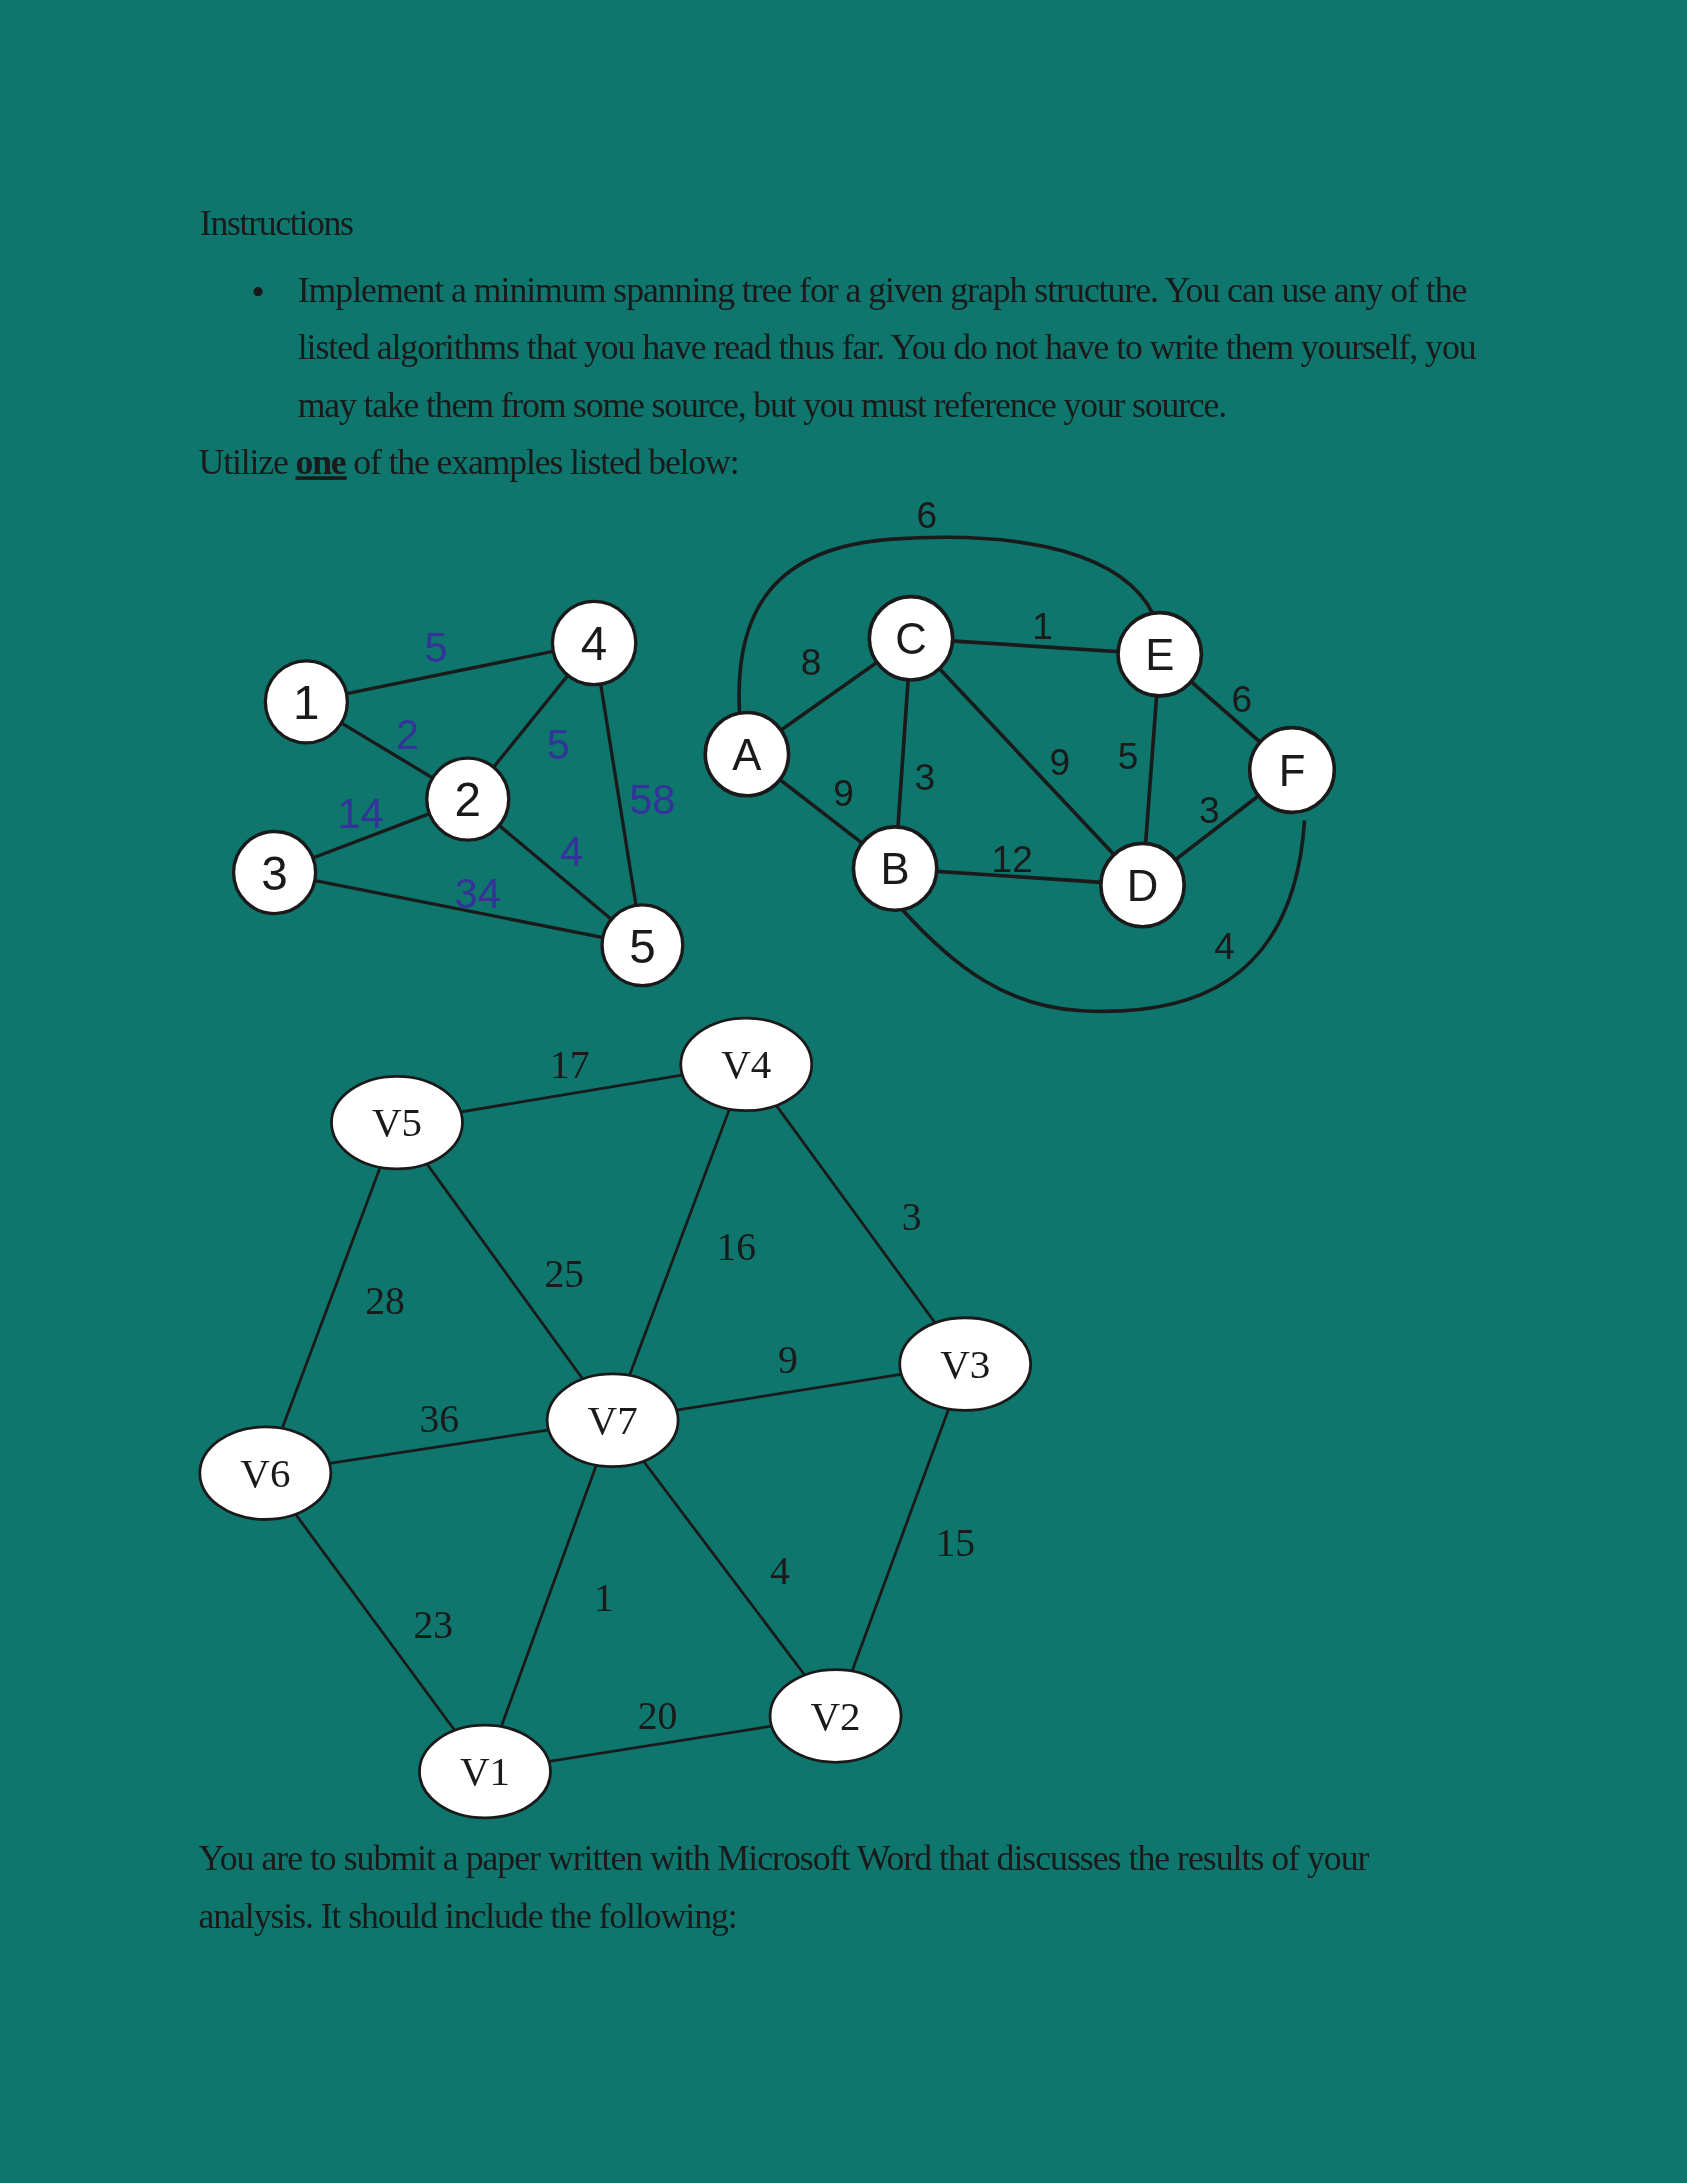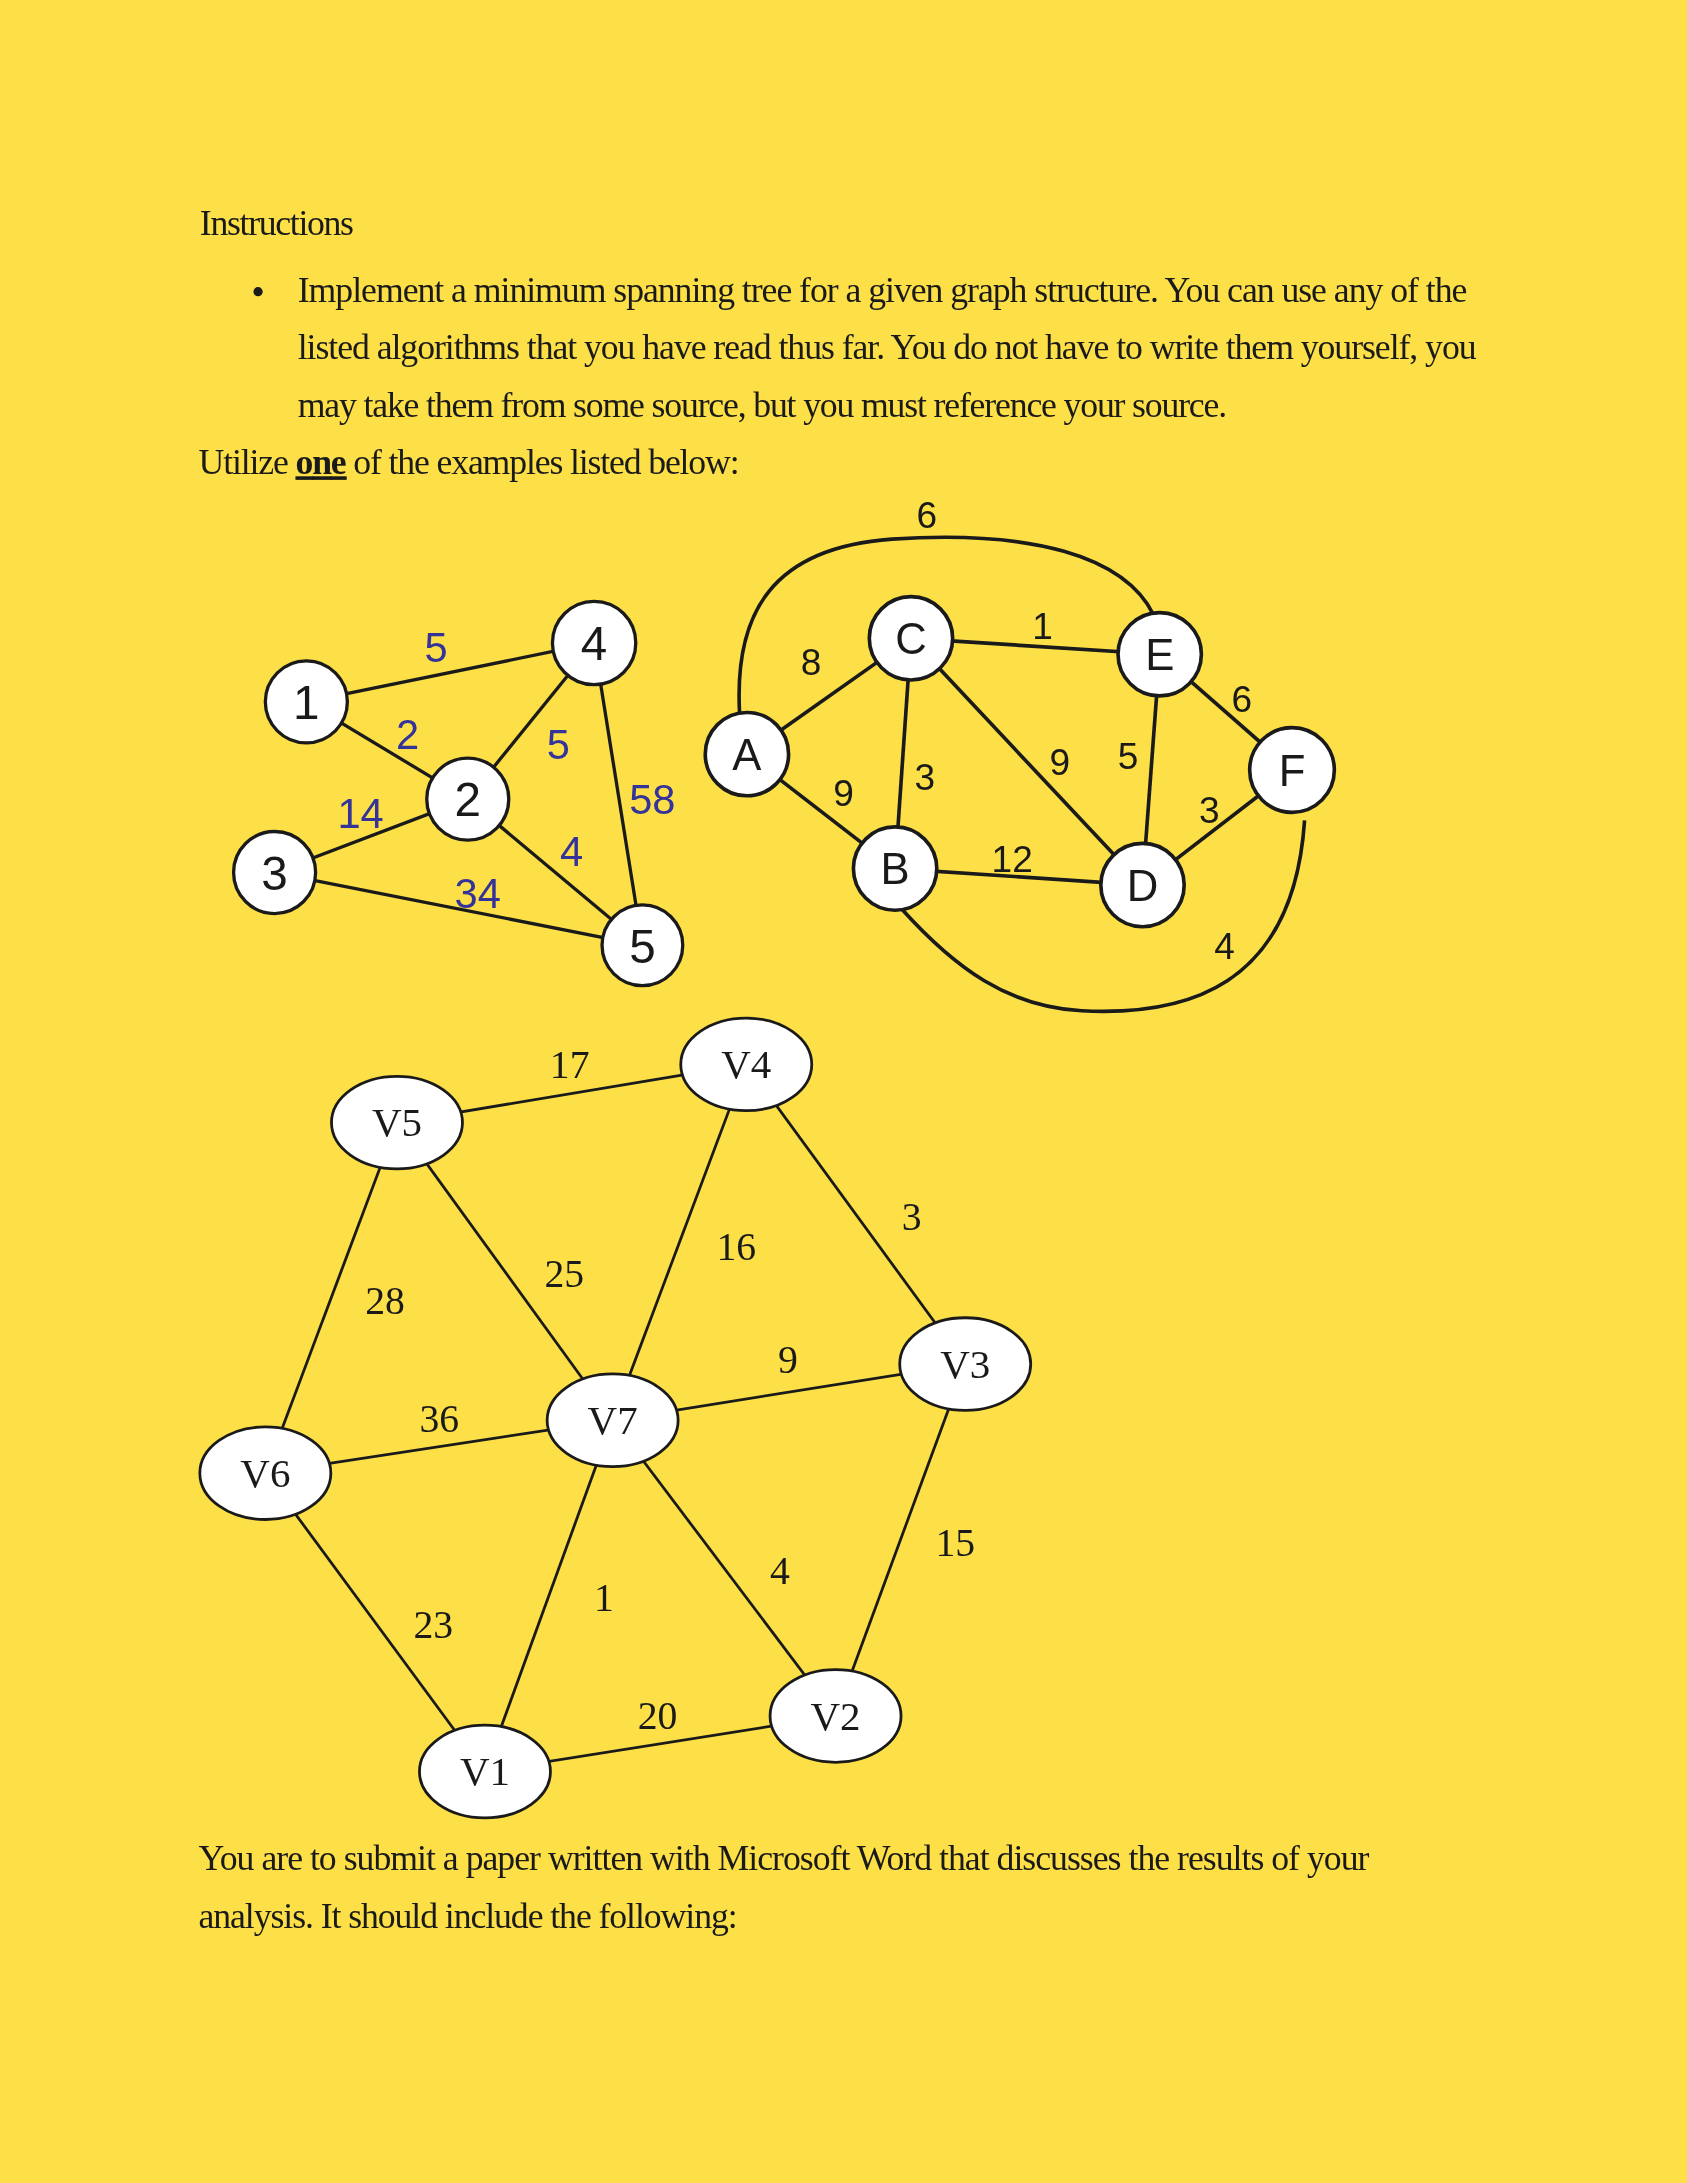--- a/index.html
+++ b/index.html
@@ -1,16 +1,16 @@
 <!DOCTYPE html>
 <html style="font-size:10.6px"><head>
 <meta charset="utf-8">
 <style>
 html,body{margin:0;padding:0;background:#ffffff;}
-.page{position:relative;width:1687px;height:2183px;background:#fde047;overflow:hidden;}
+.page{position:relative;width:1687px;height:2183px;background:#0f766e;overflow:hidden;}
 svg{position:absolute;left:0;top:0;}
 text{fill:#1a1a1a;}
 .ser{font-family:"Liberation Serif",serif;font-size:54px;}
 .g1n{font-family:"Liberation Sans",sans-serif;font-size:72px;}
 .g2n{font-family:"Liberation Sans",sans-serif;font-size:66px;}
 .lab1{font-family:"Liberation Sans",sans-serif;font-size:63px;}
 .lab2{font-family:"Liberation Sans",sans-serif;font-size:56px;}
 .blu{fill:#333399;}
 .g3n{font-family:"Liberation Serif",serif;font-size:62px;}
 .g3l{font-family:"Liberation Serif",serif;font-size:60px;}

